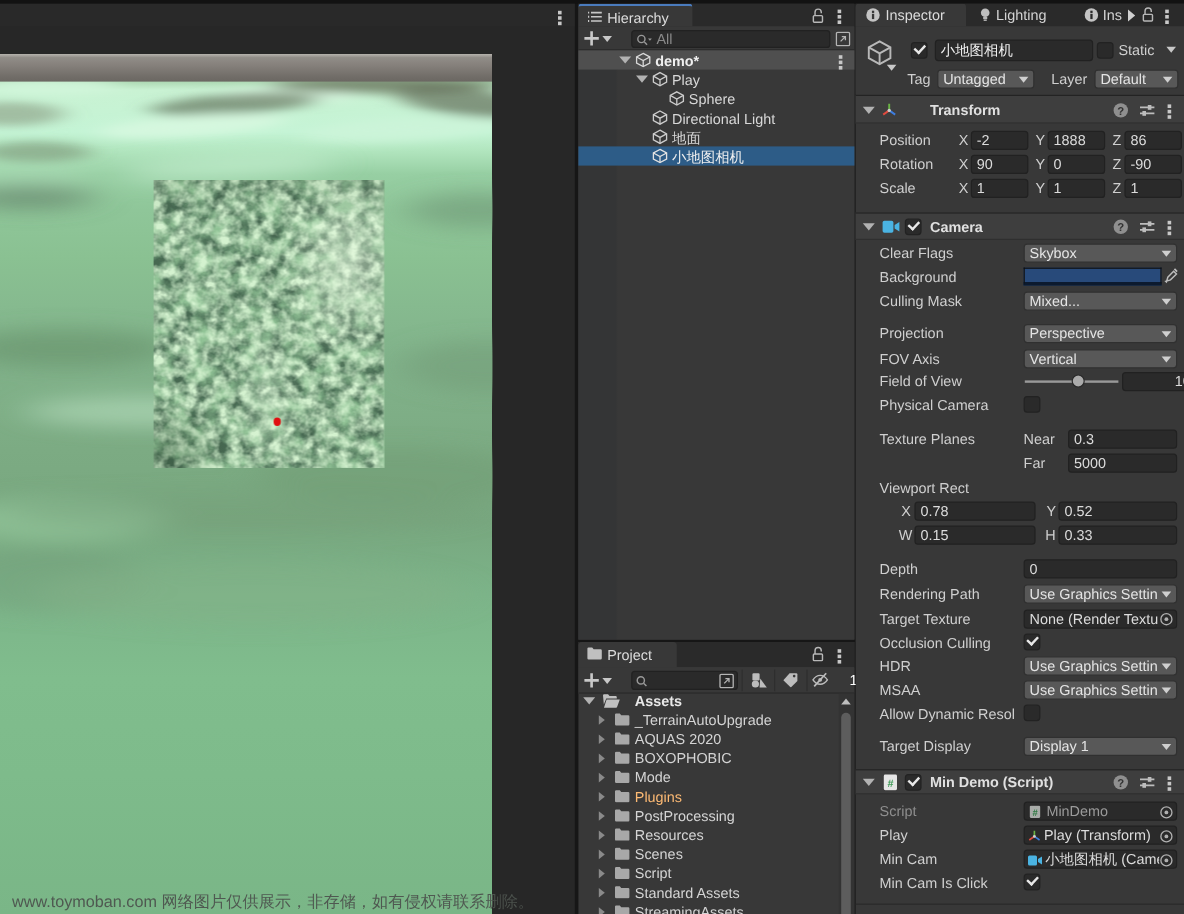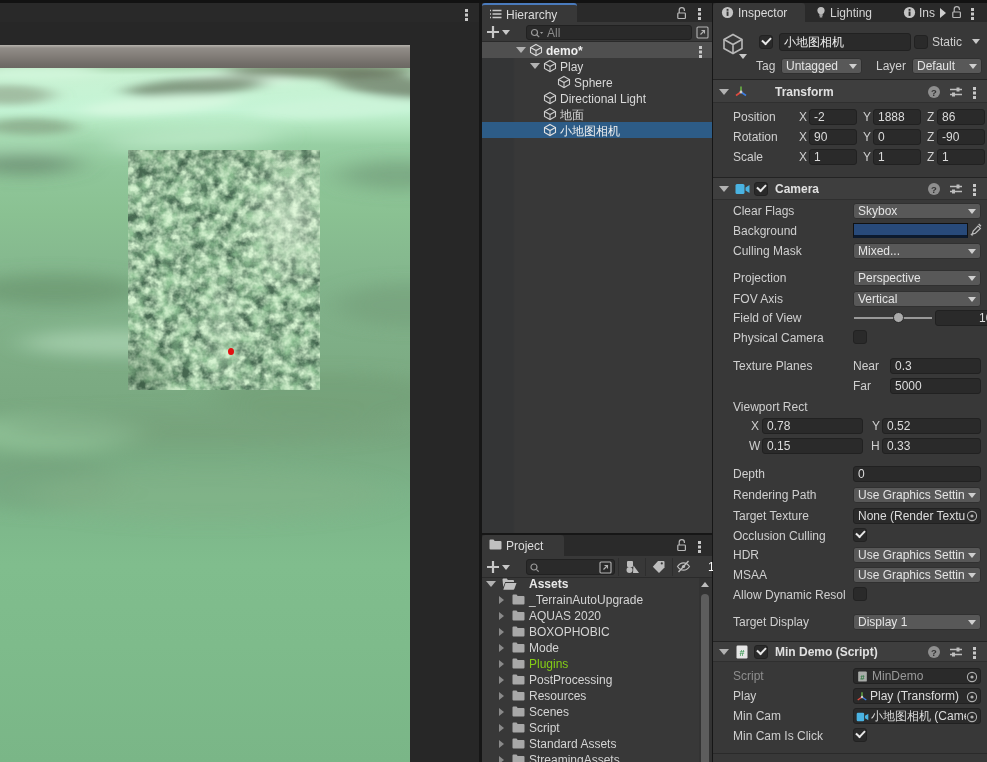--- a/index.html
+++ b/index.html
@@ -85,20 +85,21 @@
 
         </svg>
         <div class="abs" style="left:0;top:0;width:192px;height:240px;background:
           radial-gradient(75px 110px at 162px 70px, rgba(238,252,230,.5), rgba(238,252,230,0) 72%),
           radial-gradient(40px 90px at 95px 180px, rgba(225,245,220,.3), rgba(225,245,220,0) 70%),
           radial-gradient(70px 60px at 15px 225px, rgba(40,70,45,.28), rgba(40,70,45,0) 70%),
           linear-gradient(180deg, rgba(60,90,65,.12), rgba(60,90,65,0) 15%);"></div>
       </div>
       <div class="abs" style="left:228px;top:303px;width:6px;height:7px;background:#e01010;border-radius:50%;"></div>
     </div>
+    <div class="abs" style="left:0;top:744px;width:479px;height:18px;color:rgba(77,83,78,.95);font-size:13.5px;line-height:16px;padding-left:10px;white-space:nowrap;">www.toymoban.com 网络图片仅供展示，非存储，如有侵权请联系删除。</div>
   </div>
 
   <div class="abs" id="hier" style="left:482px;top:0;width:230px;height:533px;background:#383838;">
 
     <div class="abs" style="left:0;top:3px;width:230px;height:19px;background:#2a2a2a;">
       <div class="abs" style="left:0;top:0;width:95px;height:19px;background:#383838;border-top:2px solid #4a7bbd;border-radius:3px 3px 0 0;">
         <svg class="abs" style="left:7px;top:3px;" width="13" height="12" viewBox="0 0 13 12">
             <g stroke="#c8c8c8" stroke-width="1.3" fill="none">
               <path d="M3.5 2.5h9M3.5 6h9M3.5 9.5h9"></path>
               <path d="M1 2.5h1M1 6h1M1 9.5h1" stroke-width="1.6"></path>
@@ -287,21 +288,21 @@
         <svg class="abs" style="left:30px;top:2px;" width="13" height="11" viewBox="0 0 13 11">
             <path d="M0.5 1.5a1 1 0 0 1 1-1h3l1.2 1.5h5.8a1 1 0 0 1 1 1v6.5a1 1 0 0 1-1 1h-10a1 1 0 0 1-1-1z" fill="#a8a8a8"></path>
           </svg>
         <div class="lbl" style="left:47px;top:0px;color:#d4d4d4;">Mode</div>
       </div>
       <div class="abs" style="left:0;top:78px;width:217px;height:16px;">
         <div class="tri-r abs" style="left:17px;top:4px;border-left-color:#8a8a8a;"></div>
         <svg class="abs" style="left:30px;top:2px;" width="13" height="11" viewBox="0 0 13 11">
             <path d="M0.5 1.5a1 1 0 0 1 1-1h3l1.2 1.5h5.8a1 1 0 0 1 1 1v6.5a1 1 0 0 1-1 1h-10a1 1 0 0 1-1-1z" fill="#a8a8a8"></path>
           </svg>
-        <div class="lbl" style="left:47px;top:0px;color:#84cc16;">Plugins</div>
+        <div class="lbl" style="left:47px;top:0px;color:#fdba74;">Plugins</div>
       </div>
       <div class="abs" style="left:0;top:94px;width:217px;height:16px;">
         <div class="tri-r abs" style="left:17px;top:4px;border-left-color:#8a8a8a;"></div>
         <svg class="abs" style="left:30px;top:2px;" width="13" height="11" viewBox="0 0 13 11">
             <path d="M0.5 1.5a1 1 0 0 1 1-1h3l1.2 1.5h5.8a1 1 0 0 1 1 1v6.5a1 1 0 0 1-1 1h-10a1 1 0 0 1-1-1z" fill="#a8a8a8"></path>
           </svg>
         <div class="lbl" style="left:47px;top:0px;color:#d4d4d4;">PostProcessing</div>
       </div>
       <div class="abs" style="left:0;top:110px;width:217px;height:16px;">
         <div class="tri-r abs" style="left:17px;top:4px;border-left-color:#8a8a8a;"></div>

